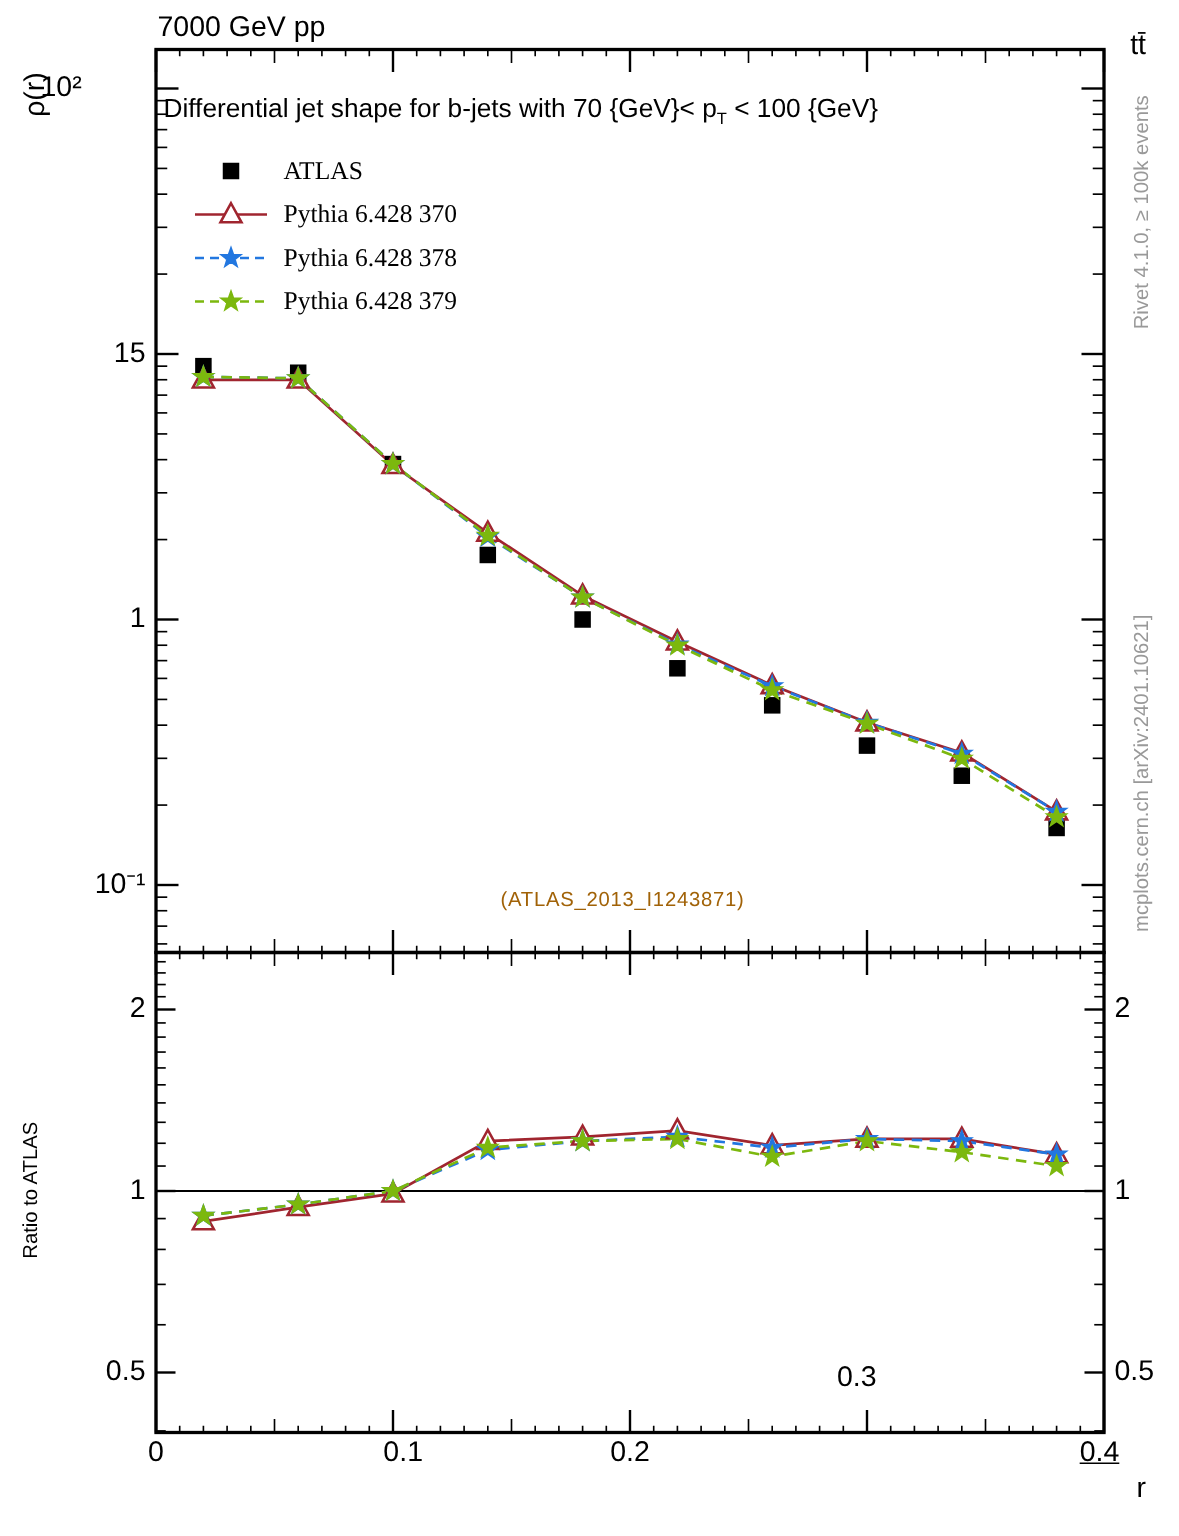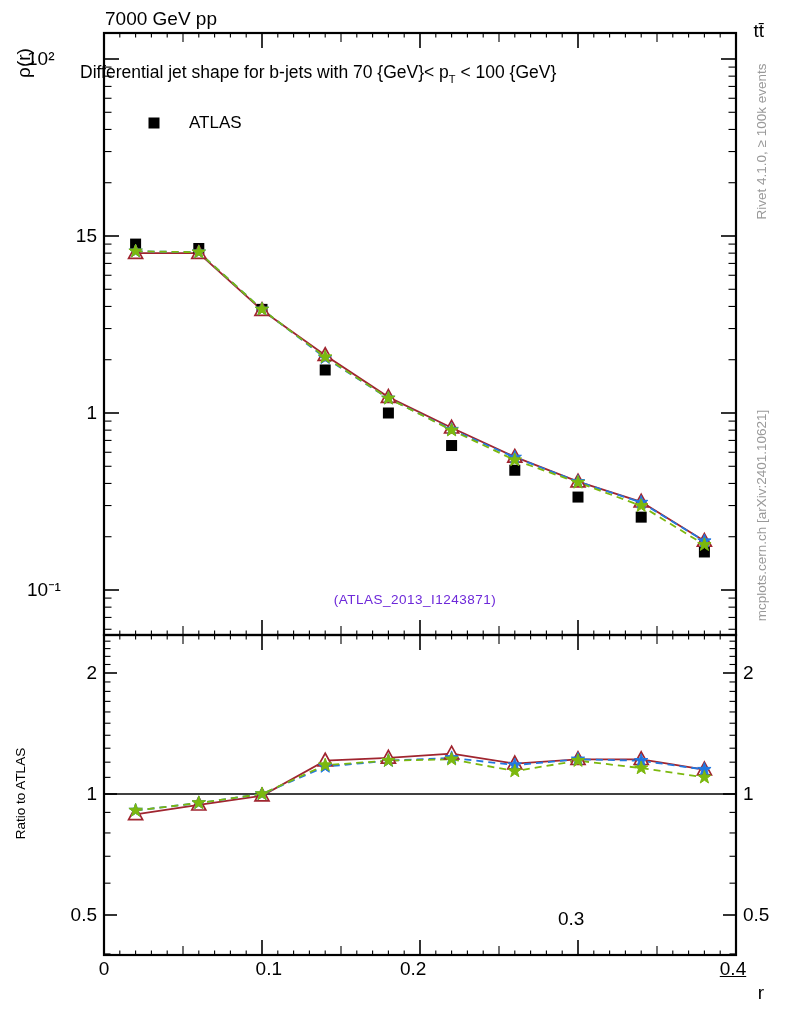--- a/index.html
+++ b/index.html
@@ -4,24 +4,24 @@
 <style>
   html,body{margin:0;padding:0;background:#fff;}
   .canvas{position:relative;width:786px;height:1024px;background:#fff;overflow:hidden;
           font-family:"Liberation Sans", sans-serif;color:#000;}
   .abs{position:absolute;}
   svg.layer{position:absolute;left:0;top:0;}
   .hdr{font-size:19px;text-align:right;}
   .ticklab{font-size:19px;line-height:21px;}
   .rot{white-space:nowrap;transform:rotate(-90deg);}
   .gray{color:#999;}
-  .wm{color:#6d28d9;font-size:13.5px;letter-spacing:0.5px;}
+  .wm{color:#a16207;font-size:13.5px;letter-spacing:0.5px;}
   .title{font-size:17.5px;white-space:nowrap;}
   .title sub{font-size:11px;}
-  .legend-row{display:flex;align-items:flex-end;height:29px;}
+  .legend-row{display:flex;align-items:flex-start;height:29px;font-family:Liberation Serif, serif;}
   .legend-icon{width:52px;height:20px;margin-right:9px;flex:0 0 auto;}
   .legend-label{font-size:17px;}
   .small{font-size:13.5px;}
 </style>
 </head>
 <body>
 
 <div class="canvas">
 
   <svg id="chart" class="layer" width="786" height="1024">
@@ -377,48 +377,69 @@
     </svg>
 
   <div class="abs hdr" style="left:105px;top:8px;">7000 GeV pp</div>
   <div class="abs hdr" style="left:700px;top:20px;width:64px;text-align:right;">tt̄</div>
 
   <div class="abs rot hdr" style="left:-6px;top:52px;width:60px;text-align:center;">ρ(r)</div>
 
   <div class="abs ticklab" style="left:27px;top:48px;width:70px;">10²</div>
   <div class="abs ticklab" style="left:27px;top:225px;width:70px;text-align:right;">15</div>
   <div class="abs ticklab" style="left:27px;top:402px;width:70px;text-align:right;">1</div>
-  <div class="abs ticklab" style="left:27px;top:579px;width:70px;text-align:left;">10⁻¹</div>
-
-  <div class="abs title" style="left:80px;top:62px;">
+  <div class="abs ticklab" style="left:27px;top:579px;width:70px;text-align:right;">10⁻¹</div>
+
+  <div class="abs title" style="left:109px;top:62px;">
     <span>Differential jet shape for b-jets with 70 {GeV}&lt; p</span><sub>T</sub><span> &lt; 100 {GeV}</span>
   </div>
 
   <div class="abs" style="left:128px;top:104px;">
     <div class="legend-row">
       <svg class="legend-icon">
           <rect x="20.5" y="4.5" width="11" height="11" fill="#000000"></rect>
         </svg>
       <span class="legend-label">ATLAS</span>
     </div>
+    <div class="legend-row">
+      <svg class="legend-icon">
+          <line x1="2" y1="10" x2="50" y2="10" stroke="#a0252f" stroke-width="1.8"></line>
+          <polygon points="26,2.5 33,15.2 19,15.2" fill="#fff" stroke="#a0252f" stroke-width="1.7"></polygon>
+        </svg>
+      <span class="legend-label">Pythia 6.428 370</span>
+    </div>
+    <div class="legend-row">
+      <svg class="legend-icon">
+          <line x1="2" y1="10" x2="50" y2="10" stroke="#2277e0" stroke-width="1.8" stroke-dasharray="6 4"></line>
+          <polygon points="26.00,3.00 27.65,7.73 32.66,7.84 28.66,10.87 30.11,15.66 26.00,12.80 21.89,15.66 23.34,10.87 19.34,7.84 24.35,7.73" fill="#2277e0" stroke="#2277e0" stroke-width="1"></polygon>
+        </svg>
+      <span class="legend-label">Pythia 6.428 378</span>
+    </div>
+    <div class="legend-row">
+      <svg class="legend-icon">
+          <line x1="2" y1="10" x2="50" y2="10" stroke="#7cb80e" stroke-width="1.8" stroke-dasharray="6 4"></line>
+          <polygon points="26.00,3.00 27.65,7.73 32.66,7.84 28.66,10.87 30.11,15.66 26.00,12.80 21.89,15.66 23.34,10.87 19.34,7.84 24.35,7.73" fill="#7cb80e" stroke="#7cb80e" stroke-width="1"></polygon>
+        </svg>
+      <span class="legend-label">Pythia 6.428 379</span>
+    </div>
   </div>
 
   <div class="abs wm" style="left:245px;top:592px;width:340px;text-align:center;">(ATLAS_2013_I1243871)</div>
 
   <div class="abs rot gray small" style="left:651px;top:134px;width:220px;text-align:center;">Rivet 4.1.0, ≥ 100k events</div>
   <div class="abs rot gray small" style="left:626px;top:508px;width:270px;text-align:center;">mcplots.cern.ch [arXiv:2401.10621]</div>
 
   <div class="abs rot small" style="left:-35px;top:786px;width:110px;text-align:center;">Ratio to ATLAS</div>
 
   <div class="abs ticklab" style="left:27px;top:662px;width:70px;text-align:right;">2</div>
   <div class="abs ticklab" style="left:27px;top:783px;width:70px;text-align:right;">1</div>
   <div class="abs ticklab" style="left:27px;top:904px;width:70px;text-align:right;">0.5</div>
   <div class="abs ticklab" style="left:743px;top:662px;width:60px;">2</div>
   <div class="abs ticklab" style="left:743px;top:783px;width:60px;">1</div>
   <div class="abs ticklab" style="left:743px;top:904px;width:60px;">0.5</div>
 
   <div class="abs ticklab" style="left:84px;top:958px;width:40px;text-align:center;">0</div>
   <div class="abs ticklab" style="left:242px;top:958px;width:40px;text-align:right;">0.1</div>
-  <div class="abs ticklab" style="left:400px;top:958px;width:40px;text-align:left;">0.2</div>
+  <div class="abs ticklab" style="left:400px;top:958px;width:40px;text-align:center;">0.2</div>
   <div class="abs ticklab" style="left:558px;top:908px;width:40px;text-align:left;">0.3</div>
   <div class="abs ticklab" style="left:713px;top:958px;width:40px;text-align:center;text-decoration:underline;">0.4</div>
   <div class="abs ticklab" style="left:700px;top:982px;width:64px;text-align:right;">r</div>
 </div>
 
 </body></html>

